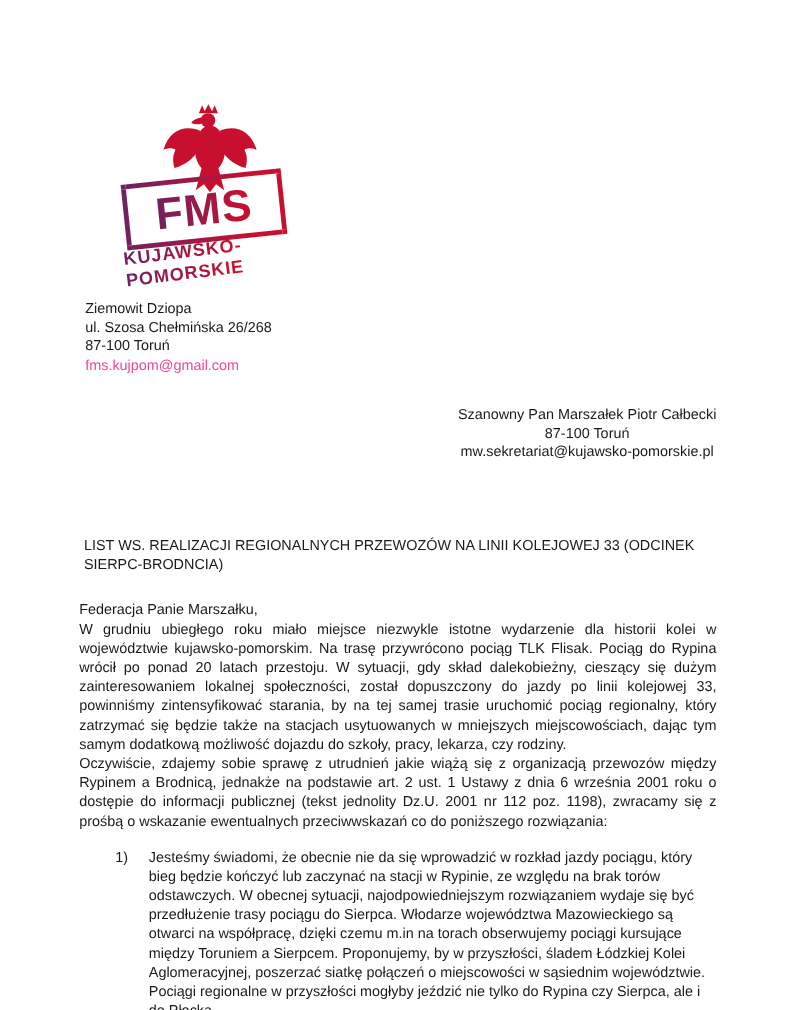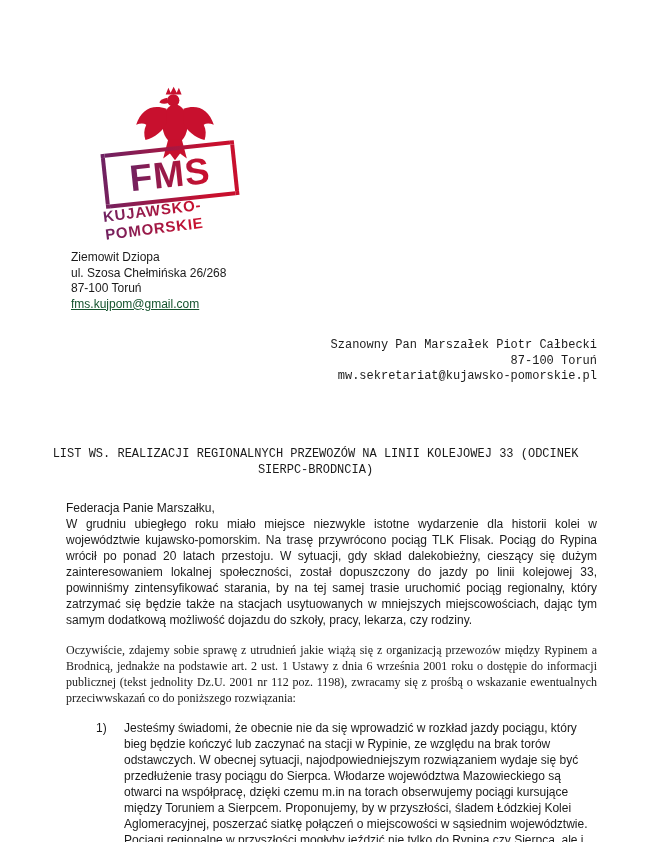--- a/index.html
+++ b/index.html
@@ -33,31 +33,31 @@
   }
   @supports ((-webkit-background-clip:text) or (background-clip:text)){
     .grad{
       background:linear-gradient(95deg,#6e2262 0%,#c8102e 90%);
       -webkit-background-clip:text;background-clip:text;
       color:transparent;
     }
   }
   
   .sender{position:absolute;left:55px;top:250px;font-size:12px;line-height:15.5px;margin-left:16px;}
-  .sender-link{color:#14532d;text-decoration:underline;cursor:pointer;}
-  .recipient{position:absolute;right:58px;top:338px;font-size:12px;line-height:15.5px;text-align:right;font-family:Liberation Mono, monospace;}
+  .sender-link{color:#ec4899;cursor:pointer;}
+  .recipient{position:absolute;right:58px;top:338px;font-size:12px;line-height:15.5px;text-align:center;}
   
   .subject{
-    position:absolute;left:50px;top:446px;width:531px;
-    font-size:12px;line-height:16px;text-align:center;font-family:Liberation Mono, monospace;
+    position:absolute;left:70px;top:446px;width:531px;
+    font-size:12px;line-height:16px;text-align:left;
   }
   
   .letter-body{position:absolute;left:66px;top:500px;width:531px;font-size:12px;line-height:16px;}
   .letter-body p{margin:0;text-align:justify;}
-  .letter-body p.spaced{margin-top:14px;font-family:Liberation Serif, serif;}
+  .letter-body p.spaced{}
   .list-row{display:flex;margin-top:14px;}
   .list-num{width:28px;margin-left:30px;flex:none;}
   .list-text{flex:1;text-align:left;}
 </style>
 </head>
 <body>
 
 <div class="page">
 
   <div class="logo">

